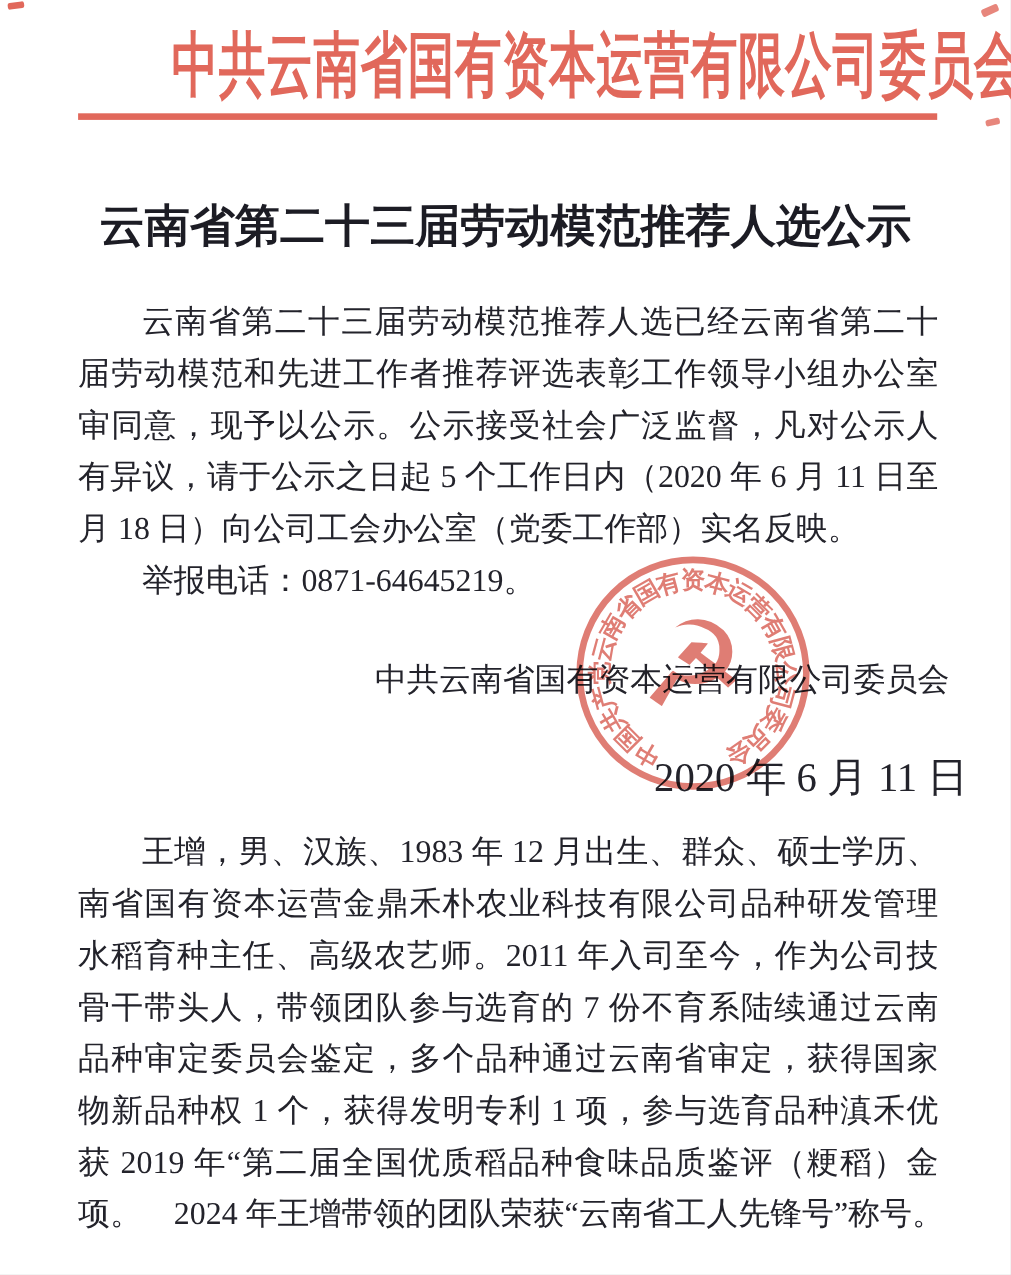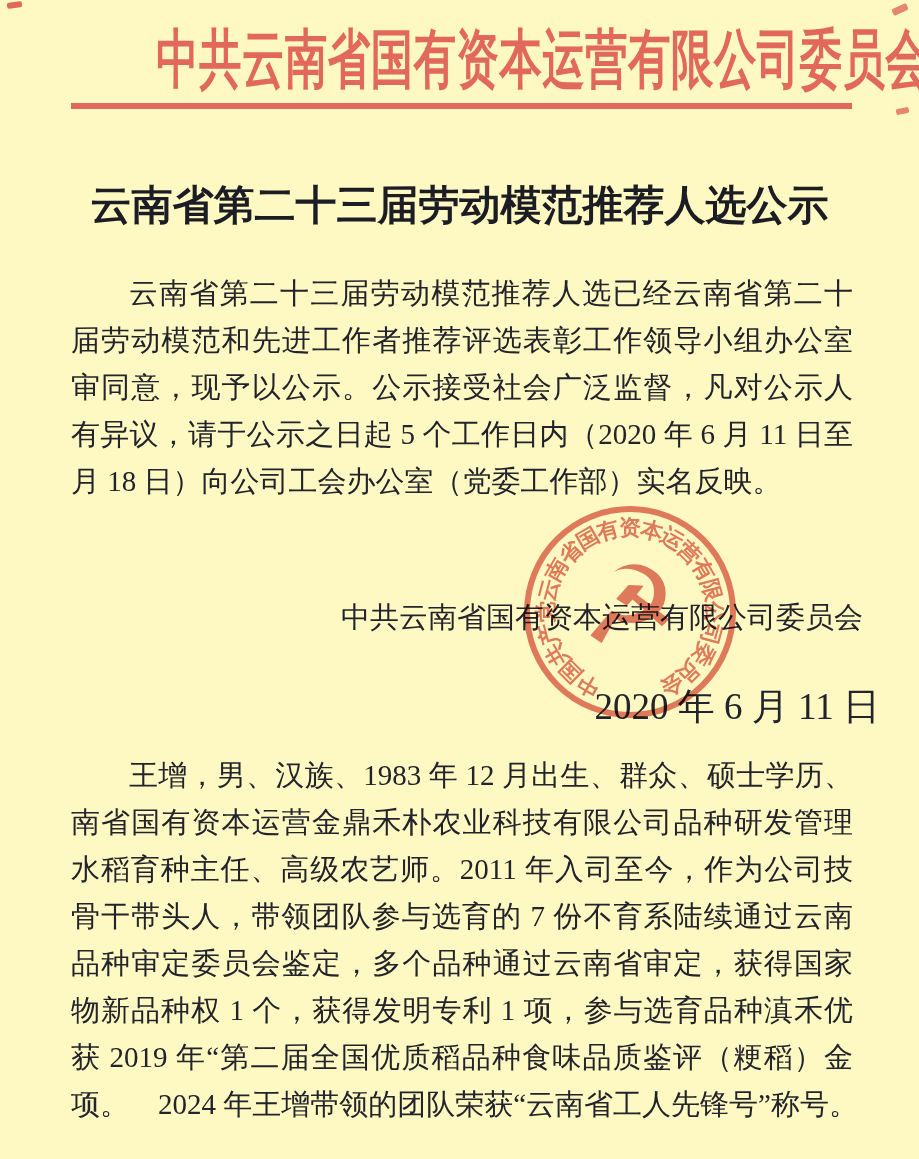--- a/index.html
+++ b/index.html
@@ -1,19 +1,19 @@
 <!DOCTYPE html>
 <html><head>
 <meta charset="utf-8">
 <style>
   * { margin:0; padding:0; box-sizing:border-box; }
   html,body { background:#888; }
   .page {
     position:relative; width:919px; height:1159px; margin:0 auto;
-    background:#fef9c3; overflow:hidden;
+    background:#ffffff; overflow:hidden;
     font-family:"Liberation Serif","DejaVu Serif",serif;
     color:#23232b;
   }
   
   .org-header {
     position:absolute; top:16px; left:0; width:919px;
     text-align:center; font-size:64px; font-weight:bold;
     color:#e1685b; letter-spacing:1px;
     transform:scaleX(0.66); transform-origin:center;
     white-space:nowrap;
@@ -84,20 +84,21 @@
   <div class="scan-mark" id="mark-r"></div>
 
   <div class="doc-title">云南省第二十三届劳动模范推荐人选公示</div>
 
   <div class="para" id="para1">
     <div class="bline jl ind">云南省第二十三届劳动模范推荐人选已经云南省第二十三</div>
     <div class="bline jl">届劳动模范和先进工作者推荐评选表彰工作领导小组办公室初</div>
     <div class="bline jl">审同意，现予以公示。公示接受社会广泛监督，凡对公示人员</div>
     <div class="bline jl">有异议，请于公示之日起 5 个工作日内（2020 年 6 月 11 日至 6</div>
     <div class="bline">月 18 日）向公司工会办公室（党委工作部）实名反映。</div>
+    <div class="bline ind">举报电话：0871-64645219。</div>
   </div>
 
   <div class="sig-org">中共云南省国有资本运营有限公司委员会</div>
   <div class="sig-date">2020 年 6 月 11 日</div>
 
   <div class="seal">
     <div class="seal-circle"></div>
     <div class="seal-emblem">☭</div>
     <div id="seal-ring">
         <span class="seal-ring-char" style="left: 64px; top: 178.746px; transform: translate(-50%, -50%) rotate(-150deg);">中</span>

